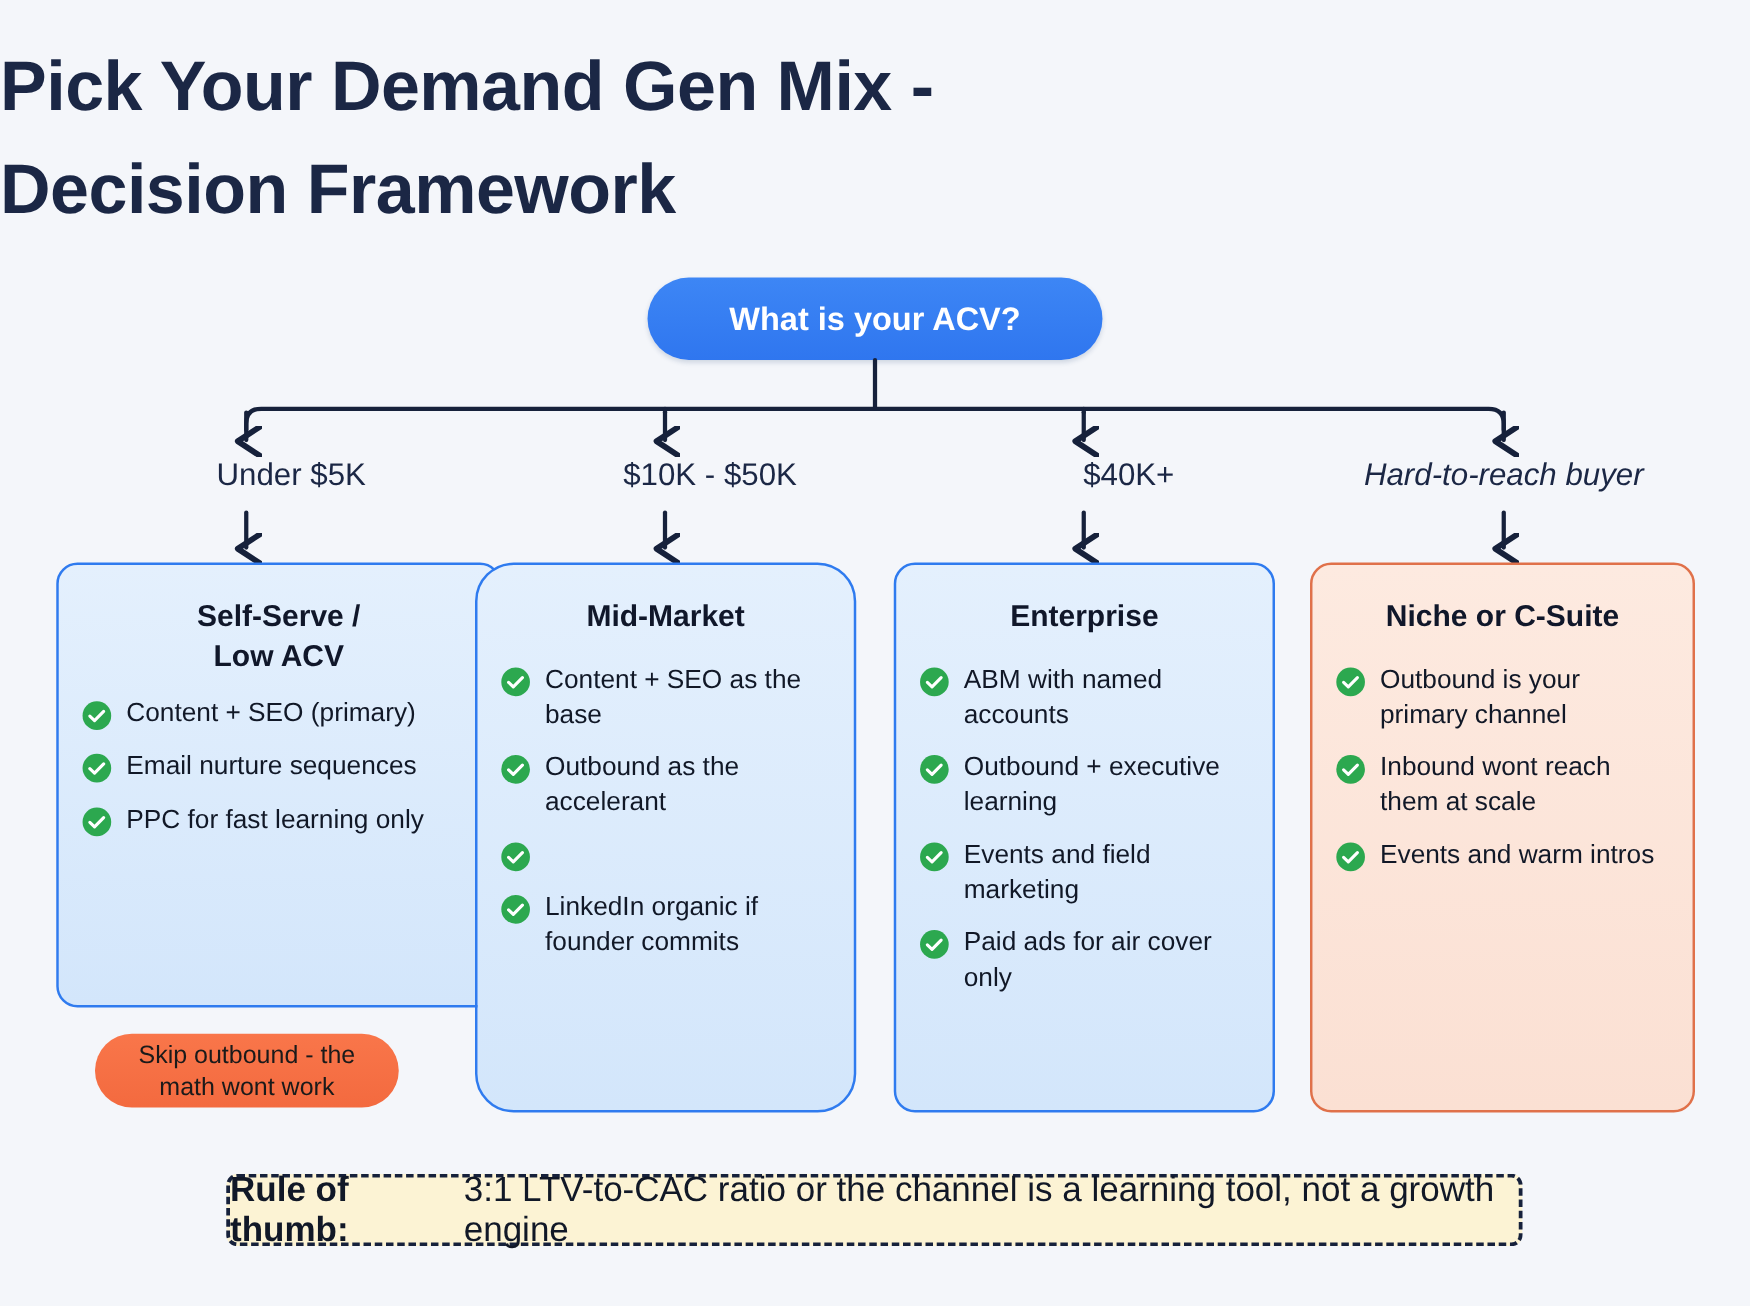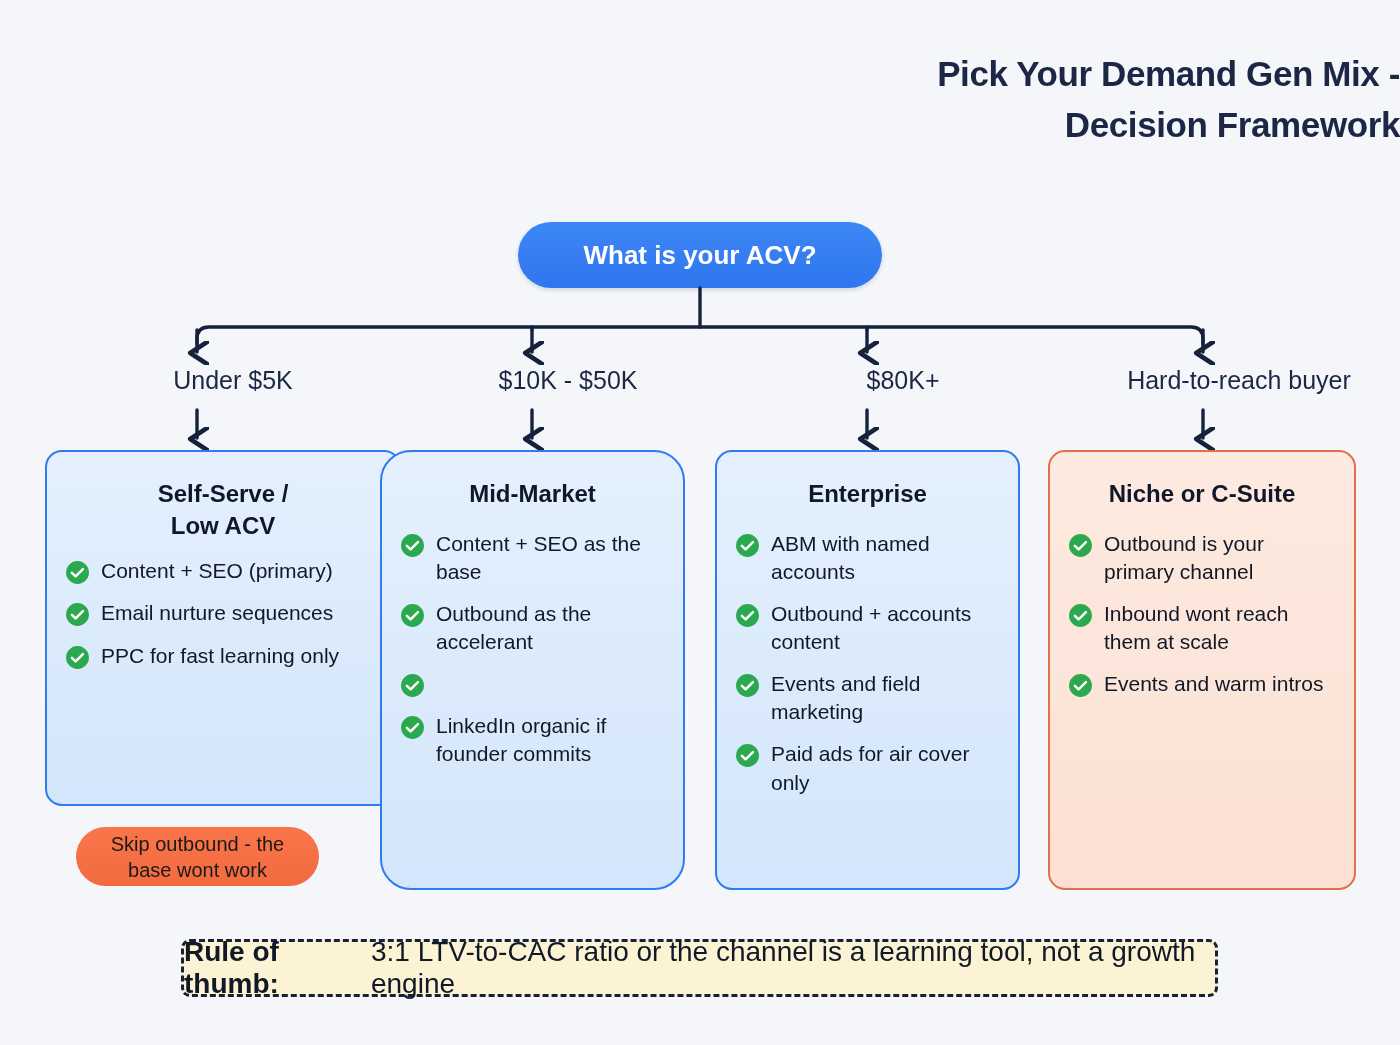--- a/index.html
+++ b/index.html
@@ -6,23 +6,23 @@
   html, body {
     width: 1400px; height: 1045px;
     background: #f4f6fa;
     font-family: "Liberation Sans", sans-serif;
     overflow: hidden;
   }
   #stage { position: relative; width: 1400px; height: 1045px; }
 
   
   .title {
-    position: absolute; left: 0; top: 48px; width: 1400px;
-    text-align: right;
-    font-size: 35px; font-weight: 700; line-height: 1.46;
+    position: absolute; left: 0; top: 28px; width: 1400px;
+    text-align: left;
+    font-size: 56px; font-weight: 700; line-height: 1.46;
     color: #1b2745; letter-spacing: -0.4px;
   }
 
   
   .root-node {
     position: absolute; left: 518px; top: 222px;
     width: 364px; height: 66px;
     border-radius: 33px;
     background: linear-gradient(180deg, #3d86f5 0%, #2f76ef 100%);
     display: flex; align-items: center; justify-content: center;
@@ -136,22 +136,22 @@
 
       <path d="M197,410 L197,438" marker-end="url(#arrowhead)"></path>
       <path d="M532,410 L532,438" marker-end="url(#arrowhead)"></path>
       <path d="M867,410 L867,438" marker-end="url(#arrowhead)"></path>
       <path d="M1203,410 L1203,438" marker-end="url(#arrowhead)"></path>
     </g>
   </svg>
 
   <div class="branch-label" style="left:197px;">Under $5K</div>
   <div class="branch-label" style="left:532px;">$10K - $50K</div>
-  <div class="branch-label" style="left:867px;">$80K+</div>
-  <div class="branch-label" style="left:1203px;">Hard-to-reach buyer</div>
+  <div class="branch-label" style="left:867px;">$40K+</div>
+  <div class="branch-label" style="left:1167px;font-style:italic;">Hard-to-reach buyer</div>
 
   <div class="card blue" style="left:45px; top:450px; width:356px; height:356px;">
     <div class="card-title two-line">
       <div>Self-Serve /</div>
       <div>Low ACV</div>
     </div>
     <div class="bullets">
       <div class="bullet">
         <svg class="check" viewBox="0 0 24 24">
           <circle cx="12" cy="12" r="11" fill="#2ca84f"></circle>
@@ -172,21 +172,21 @@
           <path d="M6.6 12.4 L10.2 15.8 L17.2 8.8" fill="none" stroke="#ffffff" stroke-width="2.4" stroke-linecap="round" stroke-linejoin="round"></path>
         </svg>
         <span class="bullet-text">PPC for fast learning only</span>
       </div>
     </div>
   </div>
 
   <div class="warn-pill">
     <div>
       <div>Skip outbound - the</div>
-      <div>base wont work</div>
+      <div>math wont work</div>
     </div>
   </div>
 
   <div class="card blue" style="left:380px; top:450px; width:305px; height:440px;border-radius:31px;">
     <div class="card-title">Mid-Market</div>
     <div class="bullets">
       <div class="bullet">
         <svg class="check" viewBox="0 0 24 24">
           <circle cx="12" cy="12" r="11" fill="#2ca84f"></circle>
           <path d="M6.6 12.4 L10.2 15.8 L17.2 8.8" fill="none" stroke="#ffffff" stroke-width="2.4" stroke-linecap="round" stroke-linejoin="round"></path>
@@ -224,21 +224,21 @@
           <circle cx="12" cy="12" r="11" fill="#2ca84f"></circle>
           <path d="M6.6 12.4 L10.2 15.8 L17.2 8.8" fill="none" stroke="#ffffff" stroke-width="2.4" stroke-linecap="round" stroke-linejoin="round"></path>
         </svg>
         <span class="bullet-text">ABM with named accounts</span>
       </div>
       <div class="bullet">
         <svg class="check" viewBox="0 0 24 24">
           <circle cx="12" cy="12" r="11" fill="#2ca84f"></circle>
           <path d="M6.6 12.4 L10.2 15.8 L17.2 8.8" fill="none" stroke="#ffffff" stroke-width="2.4" stroke-linecap="round" stroke-linejoin="round"></path>
         </svg>
-        <span class="bullet-text">Outbound + accounts content</span>
+        <span class="bullet-text">Outbound + executive learning</span>
       </div>
       <div class="bullet">
         <svg class="check" viewBox="0 0 24 24">
           <circle cx="12" cy="12" r="11" fill="#2ca84f"></circle>
           <path d="M6.6 12.4 L10.2 15.8 L17.2 8.8" fill="none" stroke="#ffffff" stroke-width="2.4" stroke-linecap="round" stroke-linejoin="round"></path>
         </svg>
         <span class="bullet-text">Events and field marketing</span>
       </div>
       <div class="bullet">
         <svg class="check" viewBox="0 0 24 24">

